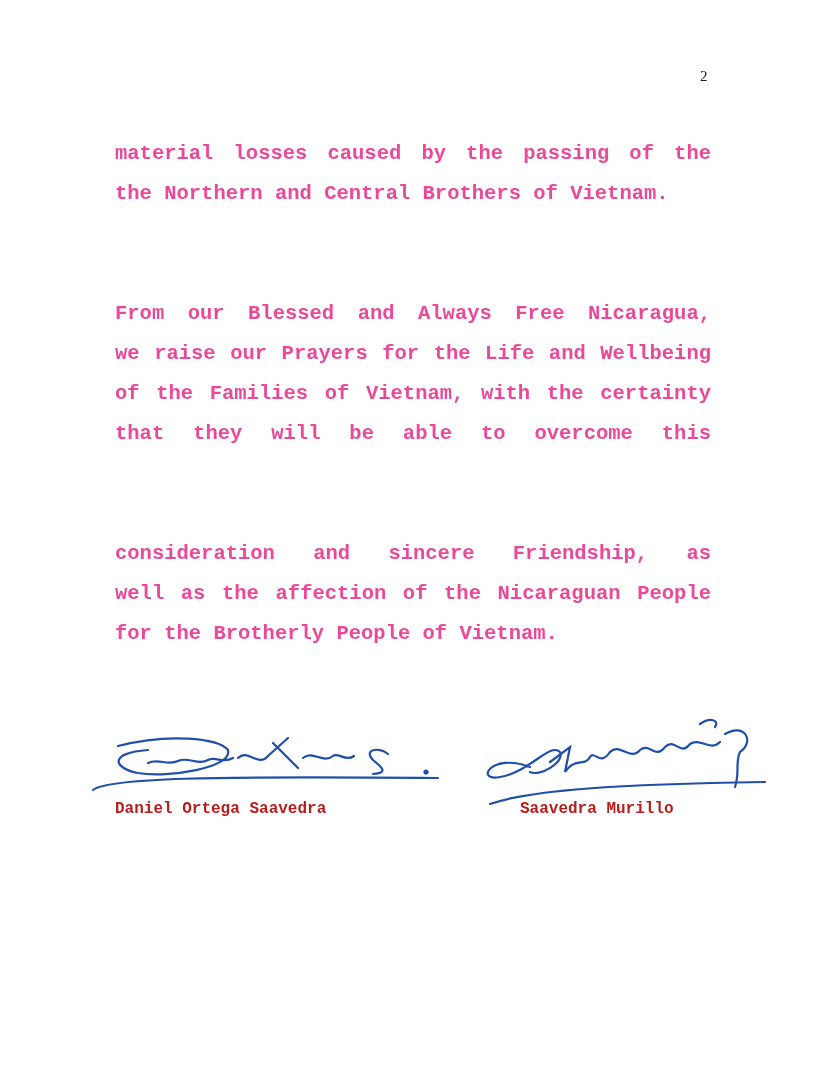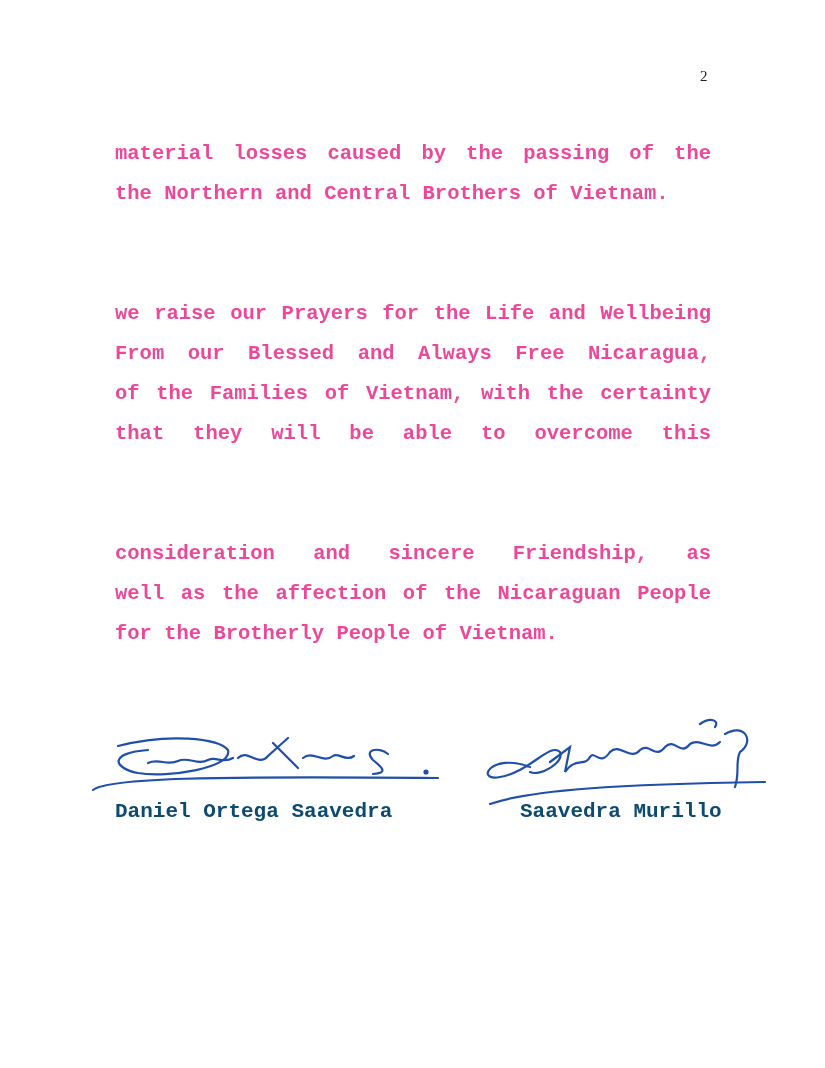--- a/index.html
+++ b/index.html
@@ -1,36 +1,36 @@
 <!DOCTYPE html>
 <html><head>
 <meta charset="utf-8">
 <style>
   html, body { margin:0; padding:0; background:#ffffff; }
   body { width:825px; height:1068px; position:relative; overflow:hidden; }
   .page-number { position:absolute; left:700px; top:68px; font-family:"Liberation Serif", serif; font-size:15px; color:#222; }
   .para { position:absolute; left:115px; width:596px; font-family:"Liberation Mono", monospace; font-weight:bold; font-size:20.5px; color:#ec4899; }
   .line { height:40px; line-height:40px; white-space:nowrap; text-align:justify; text-align-last:justify; }
   .line.last { text-align-last:left; }
-  .sig-name { position:absolute; font-family:"Liberation Mono", monospace; font-weight:bold; font-size:21px; color:#0c4a6e; top:800px; }
+  .sig-name { position:absolute; font-family:"Liberation Mono", monospace; font-weight:bold; font-size:16px; color:#b91c1c; top:800px; }
   svg.sig { position:absolute; }
 </style>
 </head>
 <body>
 
 <div class="page-number">2</div>
 
 <div class="para" style="top:134px;">
   <div class="line">material losses caused by the passing of the</div>
   <div class="line last">the Northern and Central Brothers of Vietnam.</div>
 </div>
 
 <div class="para" style="top:294px;">
+  <div class="line">From our Blessed and Always Free Nicaragua,</div>
   <div class="line">we raise our Prayers for the Life and Wellbeing</div>
-  <div class="line">From our Blessed and Always Free Nicaragua,</div>
   <div class="line">of the Families of Vietnam, with the certainty</div>
   <div class="line">that they will be able to overcome this</div>
 </div>
 
 <div class="para" style="top:534px;">
   <div class="line">consideration and sincere Friendship, as</div>
   <div class="line">well as the affection of the Nicaraguan People</div>
   <div class="line last">for the Brotherly People of Vietnam.</div>
 </div>
 

